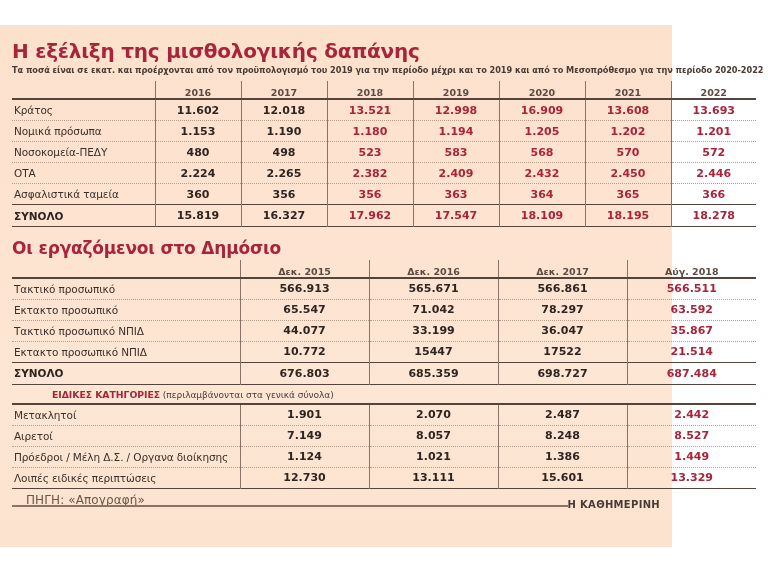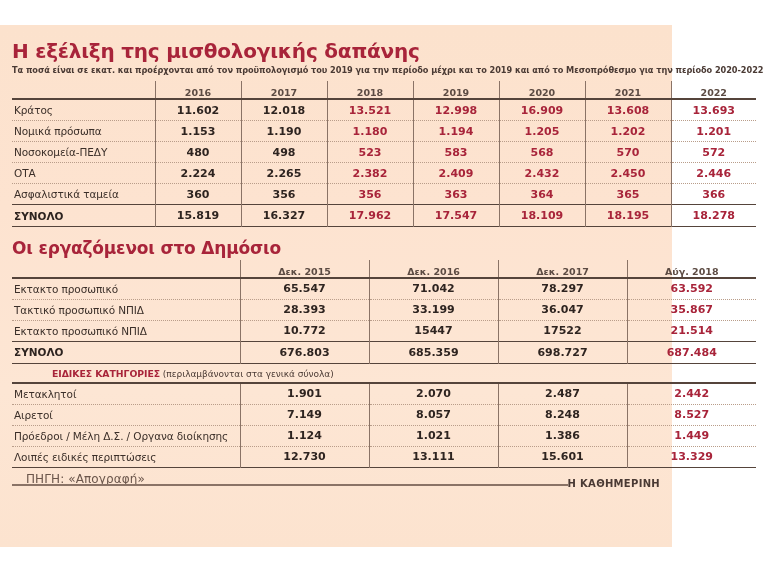--- a/index.html
+++ b/index.html
@@ -318,29 +318,36 @@
           <th class="vsep">Δεκ. 2016</th>
           <th class="vsep">Δεκ. 2017</th>
           <th class="vsep">Αύγ. 2018</th>
         </tr>
     </thead>
     <tbody id="t2-body">
         <tr class="rule-row">
           <td colspan="5"></td>
         </tr>
         <tr class="data-row">
+          <td class="lbl">Τακτικό προσωπικό</td>
+          <td class="val vsep">566.913</td>
+          <td class="val vsep">565.671</td>
+          <td class="val vsep">566.861</td>
+          <td class="val vsep red">566.511</td>
+        </tr>
+        <tr class="data-row">
           <td class="lbl">Εκτακτο προσωπικό</td>
           <td class="val vsep">65.547</td>
           <td class="val vsep">71.042</td>
           <td class="val vsep">78.297</td>
           <td class="val vsep red">63.592</td>
         </tr>
         <tr class="data-row">
           <td class="lbl">Τακτικό προσωπικό ΝΠΙΔ</td>
-          <td class="val vsep">28.393</td>
+          <td class="val vsep">44.077</td>
           <td class="val vsep">33.199</td>
           <td class="val vsep">36.047</td>
           <td class="val vsep red">35.867</td>
         </tr>
         <tr class="data-row nodot">
           <td class="lbl">Εκτακτο προσωπικό ΝΠΙΔ</td>
           <td class="val vsep">10.772</td>
           <td class="val vsep">15447</td>
           <td class="val vsep">17522</td>
           <td class="val vsep red">21.514</td>

